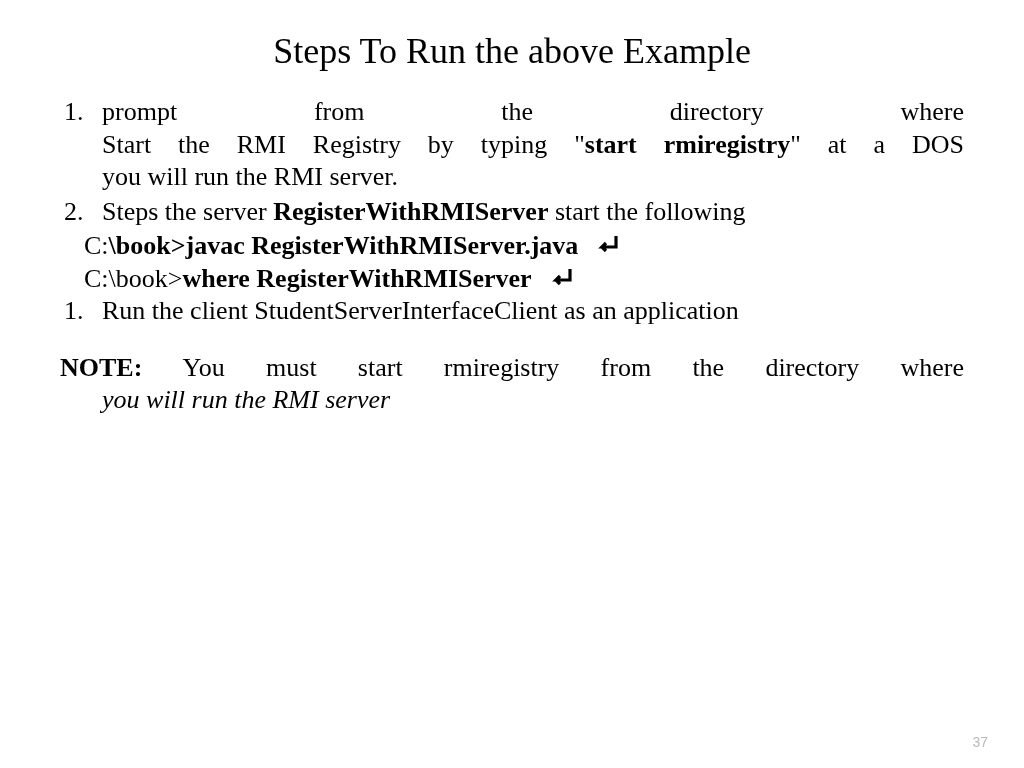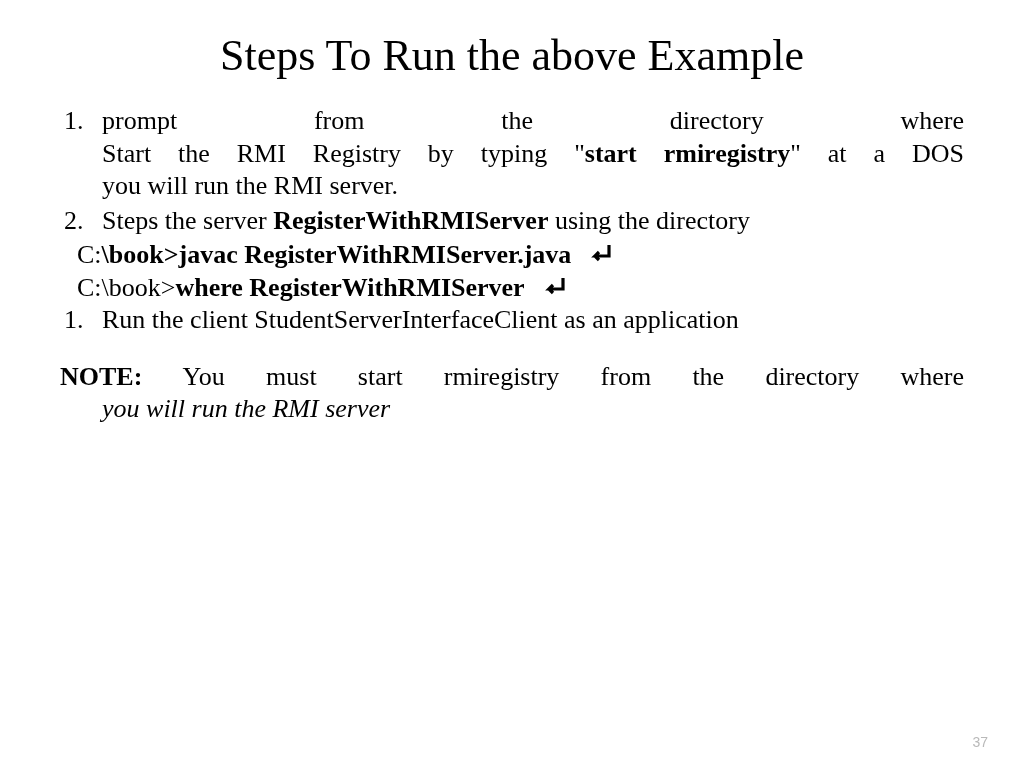--- a/index.html
+++ b/index.html
@@ -9,21 +9,21 @@
       background: #ffffff;
       font-family: "Times New Roman", Times, serif;
       color: #000000;
       position: relative;
       overflow: hidden;
     }
     .slide {
       padding: 30px 60px 0 60px;
     }
     .title {
-      font-size: 44px;
+      font-size: 36px;
       text-align: center;
       font-weight: normal;
       margin-bottom: 24px;
     }
     .content {
       font-size: 26px;
       line-height: 1.25;
     }
     .list-item {
       display: flex;
@@ -41,21 +41,21 @@
     .justify {
       text-align: justify;
       text-align-last: left;
     }
     .justify-full {
       text-align: justify;
       text-align-last: justify;
     }
     .bold { font-weight: bold; }
     .indent-sub {
-      margin-left: 17px;
+      margin-left: 24px;
       display: flex;
       align-items: center;
       gap: 16px;
     }
     .enter-icon {
       display: inline-block;
       width: 28px;
       height: 28px;
     }
     .enter-icon svg {
@@ -100,21 +100,21 @@
           <span>Start the RMI Registry by typing "</span><span class="bold">start rmiregistry</span><span>" at a DOS</span>
         </div>
         <div>you will run the RMI server.</div>
       </div>
     </div>
 
     <div class="list-item">
       <div class="list-num">2.</div>
       <div class="list-body">
         <div class="justify">
-          <span>Steps the server </span><span class="bold">RegisterWithRMIServer</span><span> using the directory</span>
+          <span>Steps the server </span><span class="bold">RegisterWithRMIServer</span><span> start the following</span>
         </div>
       </div>
     </div>
 
     <div class="indent-sub">
       <div>
         <span>C:</span><span class="bold">\book&gt;javac RegisterWithRMIServer.java</span>
       </div>
       <span class="enter-icon">
         <svg viewBox="0 0 28 28">

